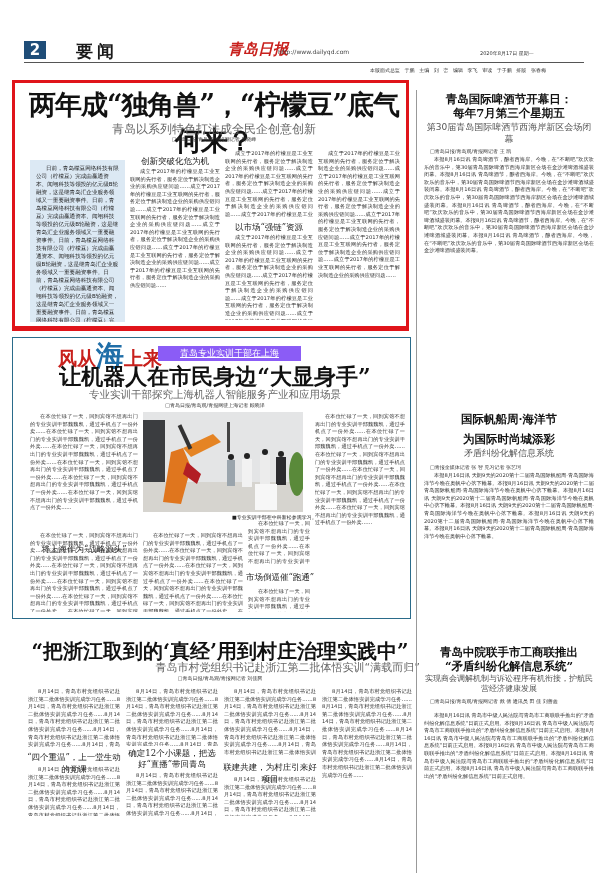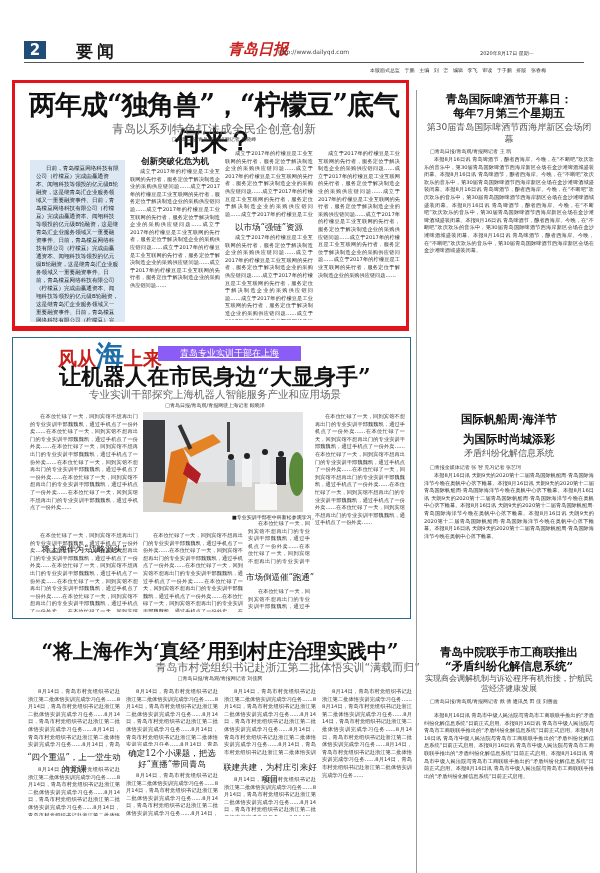--- a/index.html
+++ b/index.html
@@ -58,21 +58,21 @@
 <div class="abs logo">青岛日报</div>
 <div class="abs url">http://www.dailyqd.com</div>
 <div class="abs date">2020年8月17日 星期一</div>
 <div class="abs editors">本版面式总监 于鹏 主编 刘 峦 编辑 李飞 审读 于子鹏 排版 张春梅</div>
 
 <div class="abs box-red"></div>
 <div class="abs h1">两年成“独角兽”，“柠檬豆”底气何来？</div>
 <div class="abs sub1">青岛以系列特色打法成全民企创意创新</div>
 <div class="abs by1">□青岛日报/青岛观/青报网记者 周晓峰</div>
 <div class="abs lead-box">日前，青岛檬豆网络科技有限公司（柠檬豆）完成由赢通资本、闻翊科技等领投的亿元级B轮融资，这是继青岛汇企业服务领域又一重要融资事件。日前，青岛檬豆网络科技有限公司（柠檬豆）完成由赢通资本、闻翊科技等领投的亿元级B轮融资，这是继青岛汇企业服务领域又一重要融资事件。日前，青岛檬豆网络科技有限公司（柠檬豆）完成由赢通资本、闻翊科技等领投的亿元级B轮融资，这是继青岛汇企业服务领域又一重要融资事件。日前，青岛檬豆网络科技有限公司（柠檬豆）完成由赢通资本、闻翊科技等领投的亿元级B轮融资，这是继青岛汇企业服务领域又一重要融资事件。日前，青岛檬豆网络科技有限公司（柠檬豆）完成由赢通资本、闻翊科技等领投的亿元级B轮融资，这是继青岛汇企业服务领域又一重要融资事件。日前，青岛檬豆网络科技有限公司（柠檬豆）完成由赢通资本、闻翊科技等领投的亿元级B轮融资，这是继青岛汇企业服务领域又一重要融资事件。</div>
-<div class="abs col-head" style="left:130px;top:156px;width:90px;font-weight:bold;">创新突破化危为机</div>
+<div class="abs col-head" style="left:130px;top:156px;width:90px;">创新突破化危为机</div>
 <div class="abs col" style="left:130px;top:168px;width:90px;height:152px;">成立于2017年的柠檬豆是工业互联网的先行者，服务定位于解决制造企业的采购供应链问题……成立于2017年的柠檬豆是工业互联网的先行者，服务定位于解决制造企业的采购供应链问题……成立于2017年的柠檬豆是工业互联网的先行者，服务定位于解决制造企业的采购供应链问题……成立于2017年的柠檬豆是工业互联网的先行者，服务定位于解决制造企业的采购供应链问题……成立于2017年的柠檬豆是工业互联网的先行者，服务定位于解决制造企业的采购供应链问题……成立于2017年的柠檬豆是工业互联网的先行者，服务定位于解决制造企业的采购供应链问题……</div>
 <div class="abs col" style="left:225px;top:150px;width:88px;height:68px;">成立于2017年的柠檬豆是工业互联网的先行者，服务定位于解决制造企业的采购供应链问题……成立于2017年的柠檬豆是工业互联网的先行者，服务定位于解决制造企业的采购供应链问题……成立于2017年的柠檬豆是工业互联网的先行者，服务定位于解决制造企业的采购供应链问题……成立于2017年的柠檬豆是工业互联网的先行者，服务定位于解决制造企业的采购供应链问题……成立于2017年的柠檬豆是工业互联网的先行者，服务定位于解决制造企业的采购供应链问题……成立于2017年的柠檬豆是工业互联网的先行者，服务定位于解决制造企业的采购供应链问题……</div>
 <div class="abs col-head" style="left:225px;top:222px;width:88px;">以市场“强链”资源</div>
 <div class="abs col" style="left:225px;top:234px;width:88px;height:86px;">成立于2017年的柠檬豆是工业互联网的先行者，服务定位于解决制造企业的采购供应链问题……成立于2017年的柠檬豆是工业互联网的先行者，服务定位于解决制造企业的采购供应链问题……成立于2017年的柠檬豆是工业互联网的先行者，服务定位于解决制造企业的采购供应链问题……成立于2017年的柠檬豆是工业互联网的先行者，服务定位于解决制造企业的采购供应链问题……成立于2017年的柠檬豆是工业互联网的先行者，服务定位于解决制造企业的采购供应链问题……成立于2017年的柠檬豆是工业互联网的先行者，服务定位于解决制造企业的采购供应链问题……</div>
 <div class="abs col" style="left:318px;top:150px;width:82px;height:170px;">成立于2017年的柠檬豆是工业互联网的先行者，服务定位于解决制造企业的采购供应链问题……成立于2017年的柠檬豆是工业互联网的先行者，服务定位于解决制造企业的采购供应链问题……成立于2017年的柠檬豆是工业互联网的先行者，服务定位于解决制造企业的采购供应链问题……成立于2017年的柠檬豆是工业互联网的先行者，服务定位于解决制造企业的采购供应链问题……成立于2017年的柠檬豆是工业互联网的先行者，服务定位于解决制造企业的采购供应链问题……成立于2017年的柠檬豆是工业互联网的先行者，服务定位于解决制造企业的采购供应链问题……</div>
 <div class="abs red-rule"></div>
 
 <div class="abs box-blue"></div>
 <div class="abs fc-title">
   <span>风从</span><span class="fc-hai">海</span><span>上来</span>
@@ -106,21 +106,21 @@
 </div>
 <div class="abs caption">■专业实训干部在中科新松参观学习。</div>
 <div class="abs col-head" style="left:30px;top:520px;width:108px;margin-top:24px;">将上海作为“战略源头”</div>
 <div class="abs col" style="left:30px;top:532px;width:108px;height:80px;">在本位忙碌了一天，回到宾馆不想再出门的专业实训干部魏魏凯，通过手机点了一份外卖……在本位忙碌了一天，回到宾馆不想再出门的专业实训干部魏魏凯，通过手机点了一份外卖……在本位忙碌了一天，回到宾馆不想再出门的专业实训干部魏魏凯，通过手机点了一份外卖……在本位忙碌了一天，回到宾馆不想再出门的专业实训干部魏魏凯，通过手机点了一份外卖……在本位忙碌了一天，回到宾馆不想再出门的专业实训干部魏魏凯，通过手机点了一份外卖……在本位忙碌了一天，回到宾馆不想再出门的专业实训干部魏魏凯，通过手机点了一份外卖……</div>
 <div class="abs col" style="left:143px;top:532px;width:100px;height:80px;">在本位忙碌了一天，回到宾馆不想再出门的专业实训干部魏魏凯，通过手机点了一份外卖……在本位忙碌了一天，回到宾馆不想再出门的专业实训干部魏魏凯，通过手机点了一份外卖……在本位忙碌了一天，回到宾馆不想再出门的专业实训干部魏魏凯，通过手机点了一份外卖……在本位忙碌了一天，回到宾馆不想再出门的专业实训干部魏魏凯，通过手机点了一份外卖……在本位忙碌了一天，回到宾馆不想再出门的专业实训干部魏魏凯，通过手机点了一份外卖……在本位忙碌了一天，回到宾馆不想再出门的专业实训干部魏魏凯，通过手机点了一份外卖……</div>
 <div class="abs col" style="left:248px;top:520px;width:62px;height:45px;">在本位忙碌了一天，回到宾馆不想再出门的专业实训干部魏魏凯，通过手机点了一份外卖……在本位忙碌了一天，回到宾馆不想再出门的专业实训干部魏魏凯，通过手机点了一份外卖……在本位忙碌了一天，回到宾馆不想再出门的专业实训干部魏魏凯，通过手机点了一份外卖……在本位忙碌了一天，回到宾馆不想再出门的专业实训干部魏魏凯，通过手机点了一份外卖……在本位忙碌了一天，回到宾馆不想再出门的专业实训干部魏魏凯，通过手机点了一份外卖……在本位忙碌了一天，回到宾馆不想再出门的专业实训干部魏魏凯，通过手机点了一份外卖……</div>
 <div class="abs col-head" style="left:230px;top:572px;width:100px;">市场倒逼催“跑通”</div>
 <div class="abs col" style="left:248px;top:588px;width:62px;height:24px;">在本位忙碌了一天，回到宾馆不想再出门的专业实训干部魏魏凯，通过手机点了一份外卖……在本位忙碌了一天，回到宾馆不想再出门的专业实训干部魏魏凯，通过手机点了一份外卖……在本位忙碌了一天，回到宾馆不想再出门的专业实训干部魏魏凯，通过手机点了一份外卖……在本位忙碌了一天，回到宾馆不想再出门的专业实训干部魏魏凯，通过手机点了一份外卖……在本位忙碌了一天，回到宾馆不想再出门的专业实训干部魏魏凯，通过手机点了一份外卖……在本位忙碌了一天，回到宾馆不想再出门的专业实训干部魏魏凯，通过手机点了一份外卖……</div>
 <div class="abs col" style="left:315px;top:413px;width:90px;height:200px;">在本位忙碌了一天，回到宾馆不想再出门的专业实训干部魏魏凯，通过手机点了一份外卖……在本位忙碌了一天，回到宾馆不想再出门的专业实训干部魏魏凯，通过手机点了一份外卖……在本位忙碌了一天，回到宾馆不想再出门的专业实训干部魏魏凯，通过手机点了一份外卖……在本位忙碌了一天，回到宾馆不想再出门的专业实训干部魏魏凯，通过手机点了一份外卖……在本位忙碌了一天，回到宾馆不想再出门的专业实训干部魏魏凯，通过手机点了一份外卖……在本位忙碌了一天，回到宾馆不想再出门的专业实训干部魏魏凯，通过手机点了一份外卖……</div>
 
-<div class="abs h3">“将上海作为‘真经’用到村庄治理实践中”</div>
+<div class="abs h3">“把浙江取到的‘真经’用到村庄治理实践中”</div>
 <div class="abs sub3">青岛市村党组织书记赴浙江第二批体悟实训“满载而归”</div>
 <div class="abs by3">□青岛日报/青岛观/青报网记者 刘佳腾</div>
 <div class="abs col" style="left:28px;top:688px;width:92px;height:60px;">8月14日，青岛市村党组织书记赴浙江第二批体悟实训完成学习任务……8月14日，青岛市村党组织书记赴浙江第二批体悟实训完成学习任务……8月14日，青岛市村党组织书记赴浙江第二批体悟实训完成学习任务……8月14日，青岛市村党组织书记赴浙江第二批体悟实训完成学习任务……8月14日，青岛市村党组织书记赴浙江第二批体悟实训完成学习任务……8月14日，青岛市村党组织书记赴浙江第二批体悟实训完成学习任务……</div>
 <div class="abs col-head" style="left:24px;top:752px;width:100px;">“四个重温”，上一堂生动的党课</div>
 <div class="abs col" style="left:28px;top:766px;width:92px;height:50px;">8月14日，青岛市村党组织书记赴浙江第二批体悟实训完成学习任务……8月14日，青岛市村党组织书记赴浙江第二批体悟实训完成学习任务……8月14日，青岛市村党组织书记赴浙江第二批体悟实训完成学习任务……8月14日，青岛市村党组织书记赴浙江第二批体悟实训完成学习任务……8月14日，青岛市村党组织书记赴浙江第二批体悟实训完成学习任务……8月14日，青岛市村党组织书记赴浙江第二批体悟实训完成学习任务……</div>
 <div class="abs col" style="left:126px;top:688px;width:92px;height:58px;">8月14日，青岛市村党组织书记赴浙江第二批体悟实训完成学习任务……8月14日，青岛市村党组织书记赴浙江第二批体悟实训完成学习任务……8月14日，青岛市村党组织书记赴浙江第二批体悟实训完成学习任务……8月14日，青岛市村党组织书记赴浙江第二批体悟实训完成学习任务……8月14日，青岛市村党组织书记赴浙江第二批体悟实训完成学习任务……8月14日，青岛市村党组织书记赴浙江第二批体悟实训完成学习任务……</div>
 <div class="abs col-head" style="left:126px;top:748px;width:92px;line-height:11px;">确定12个小课题，把选好“直播”带回青岛</div>
 <div class="abs col" style="left:126px;top:772px;width:92px;height:44px;">8月14日，青岛市村党组织书记赴浙江第二批体悟实训完成学习任务……8月14日，青岛市村党组织书记赴浙江第二批体悟实训完成学习任务……8月14日，青岛市村党组织书记赴浙江第二批体悟实训完成学习任务……8月14日，青岛市村党组织书记赴浙江第二批体悟实训完成学习任务……8月14日，青岛市村党组织书记赴浙江第二批体悟实训完成学习任务……8月14日，青岛市村党组织书记赴浙江第二批体悟实训完成学习任务……</div>
 <div class="abs col" style="left:224px;top:688px;width:92px;height:68px;">8月14日，青岛市村党组织书记赴浙江第二批体悟实训完成学习任务……8月14日，青岛市村党组织书记赴浙江第二批体悟实训完成学习任务……8月14日，青岛市村党组织书记赴浙江第二批体悟实训完成学习任务……8月14日，青岛市村党组织书记赴浙江第二批体悟实训完成学习任务……8月14日，青岛市村党组织书记赴浙江第二批体悟实训完成学习任务……8月14日，青岛市村党组织书记赴浙江第二批体悟实训完成学习任务……</div>
 <div class="abs col-head" style="left:222px;top:762px;width:96px;">联建共建，为村庄引来好项目</div>

